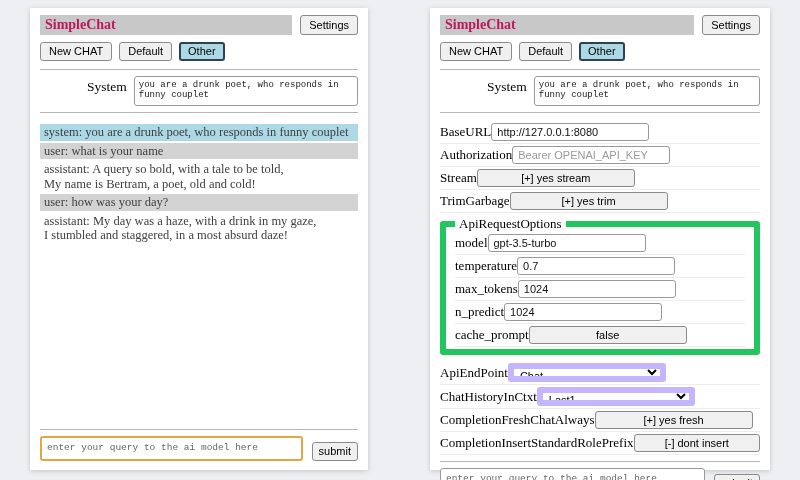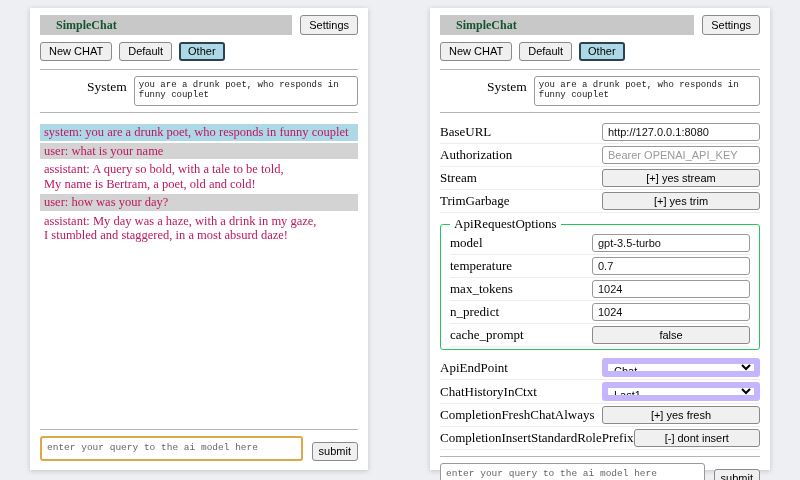--- a/index.html
+++ b/index.html
@@ -13,23 +13,23 @@
   .panel {
     width: 340px; height: 462px;
     background: #ffffff;
     box-shadow: 0 1px 5px rgba(0,0,0,0.18);
     padding: 7px 10px 9px 10px;
     display: flex; flex-direction: column;
   }
   
   .titlebar { display: flex; align-items: center; gap: 8px; margin-bottom: 7px; }
   .title {
-    flex: 1; background: #c8c8c8; color: #14532d;
-    font-weight: bold; font-size: 12px; line-height: 18px;
-    padding: 1px 16px; height: 20px;
+    flex: 1; background: #c8c8c8; color: #be185d;
+    font-weight: bold; font-size: 14px; line-height: 18px;
+    padding: 1px 5px; height: 20px;
   }
   .btn {
     font-family: "Liberation Sans", sans-serif;
     font-size: 11px; color: #000;
     background: #f0f0f0; border: 1px solid #8a8a8a; border-radius: 3px;
     padding: 2px 8px; cursor: pointer; line-height: 13px;
   }
   .settings-btn { height: 20px; }
   .tabs { display: flex; gap: 7px; margin-bottom: 2px; }
   .tab { height: 19px; }
@@ -45,30 +45,30 @@
   .system-input {
     flex: 1; height: 30px; resize: none;
     font-family: "Liberation Mono", "DejaVu Sans Mono", monospace;
     font-size: 9px; color: #222;
     border: 1px solid #999; border-radius: 3px; padding: 3px 4px;
     outline: none;
   }
   
   .chat-area { flex: 1; overflow: hidden; margin-top: 5px; }
   .msg {
-    font-size: 12.5px; line-height: 1.16; color: #be185d;
+    font-size: 12.5px; line-height: 1.16; color: #404040;
     padding: 1px 4px; margin-bottom: 2px; white-space: pre-wrap;
   }
   .msg.system { background: #add8e6; }
   .msg.user { background: #d3d3d3; }
   .msg.assistant { background: #ffffff; }
   
   .settings-area { margin-top: 2px; }
   .srow {
-    display: flex; align-items: center; justify-content: space-between;
+    display: flex; align-items: center; 
     padding: 2px 0; border-bottom: 1px solid #ededed;
     min-height: 22px;
   }
   .slabel { font-size: 13px; color: #000; }
   .ctrl-input, .ctrl-btn, .ctrl-select {
     width: 158px; height: 18px;
     font-family: "Liberation Sans", sans-serif; font-size: 11px;
   }
   .ctrl-input {
     border: 1px solid #999; border-radius: 3px; padding: 1px 5px; color: #111;
@@ -77,21 +77,21 @@
   .ctrl-input::placeholder { color: #9a9a9a; }
   .ctrl-btn {
     background: #f0f0f0; border: 1px solid #8a8a8a; border-radius: 3px;
     cursor: pointer; padding: 0;
   }
   .ctrl-select {
     height: 19px; border: 6px solid #c4b5fd; border-radius: 3px;
     background: #fff; padding: 0 2px;
   }
   fieldset.api-options {
-    border: 1px solid #22c55e; border-radius: 3px;
+    border: 6px solid #22c55e; border-radius: 3px;
     margin: 3px 0 6px 0; padding: 0 9px 2px 9px;
   }
   fieldset.api-options legend { font-size: 13px; padding: 0 4px; }
   .spacer { flex: 1; }
   
   .query-row { display: flex; gap: 9px; align-items: flex-end; }
   .query-input {
     flex: 1; height: 25px; resize: none;
     font-family: "Liberation Mono", "DejaVu Sans Mono", monospace;
     font-size: 9.5px; color: #333;

